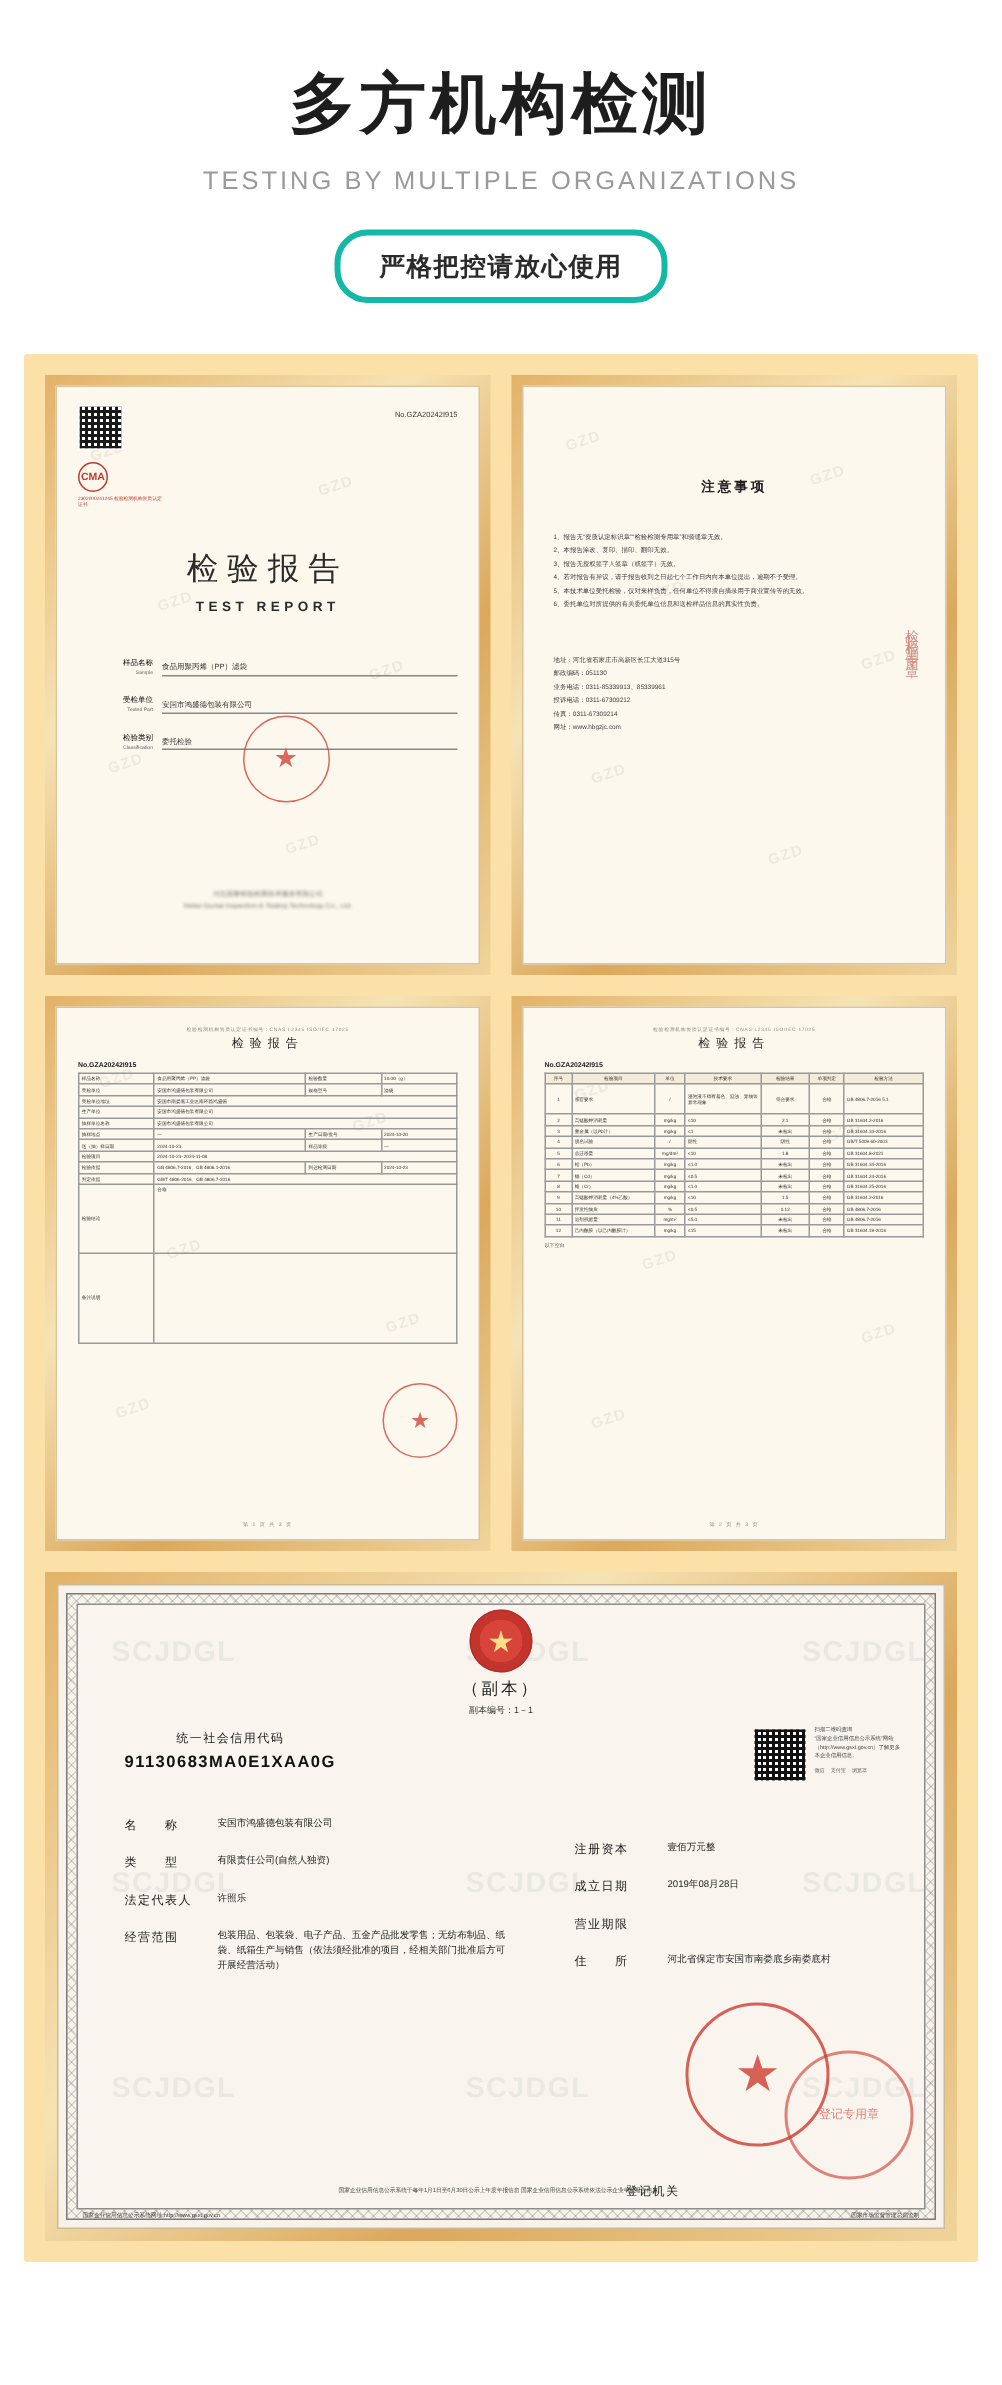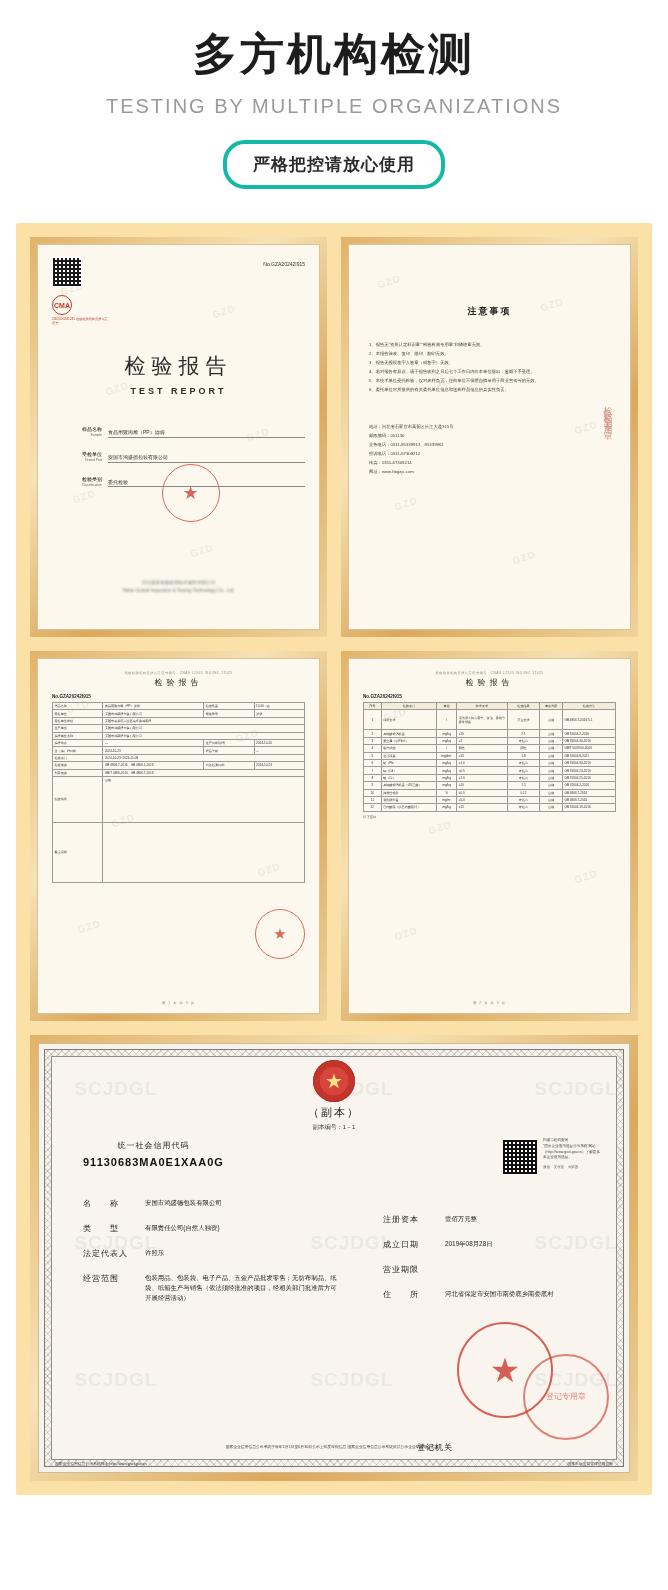--- a/index.html
+++ b/index.html
@@ -2,27 +2,27 @@
 <html lang="zh"><head>
 <meta charset="utf-8">
 <style>
   *{box-sizing:border-box;margin:0;padding:0;}
   body{
     width:668px;height:1590px;background:#ffffff;
     font-family:"Liberation Sans","DejaVu Sans",sans-serif;
     overflow:hidden;
   }
   
-  .header{padding-top:26px;text-align:center;}
+  .header{padding-top:42px;text-align:center;}
   .title-cn{
     font-size:44px;font-weight:bold;color:#1d1d1d;letter-spacing:3px;
     line-height:1.25;
   }
   .title-en{
-    margin-top:14px;font-size:20px;letter-spacing:2.0px;color:#9a9a9a;
+    margin-top:14px;font-size:17px;letter-spacing:2.0px;color:#9a9a9a;
     font-weight:500;
   }
   .badge-wrap{margin-top:22px;display:flex;justify-content:center;}
   .badge{
     border:4px solid #14b8a6;border-radius:22px;
     padding:9px 26px;font-size:17px;color:#2b2b2b;font-weight:bold;
     letter-spacing:1px;
   }
   
   .gallery{

